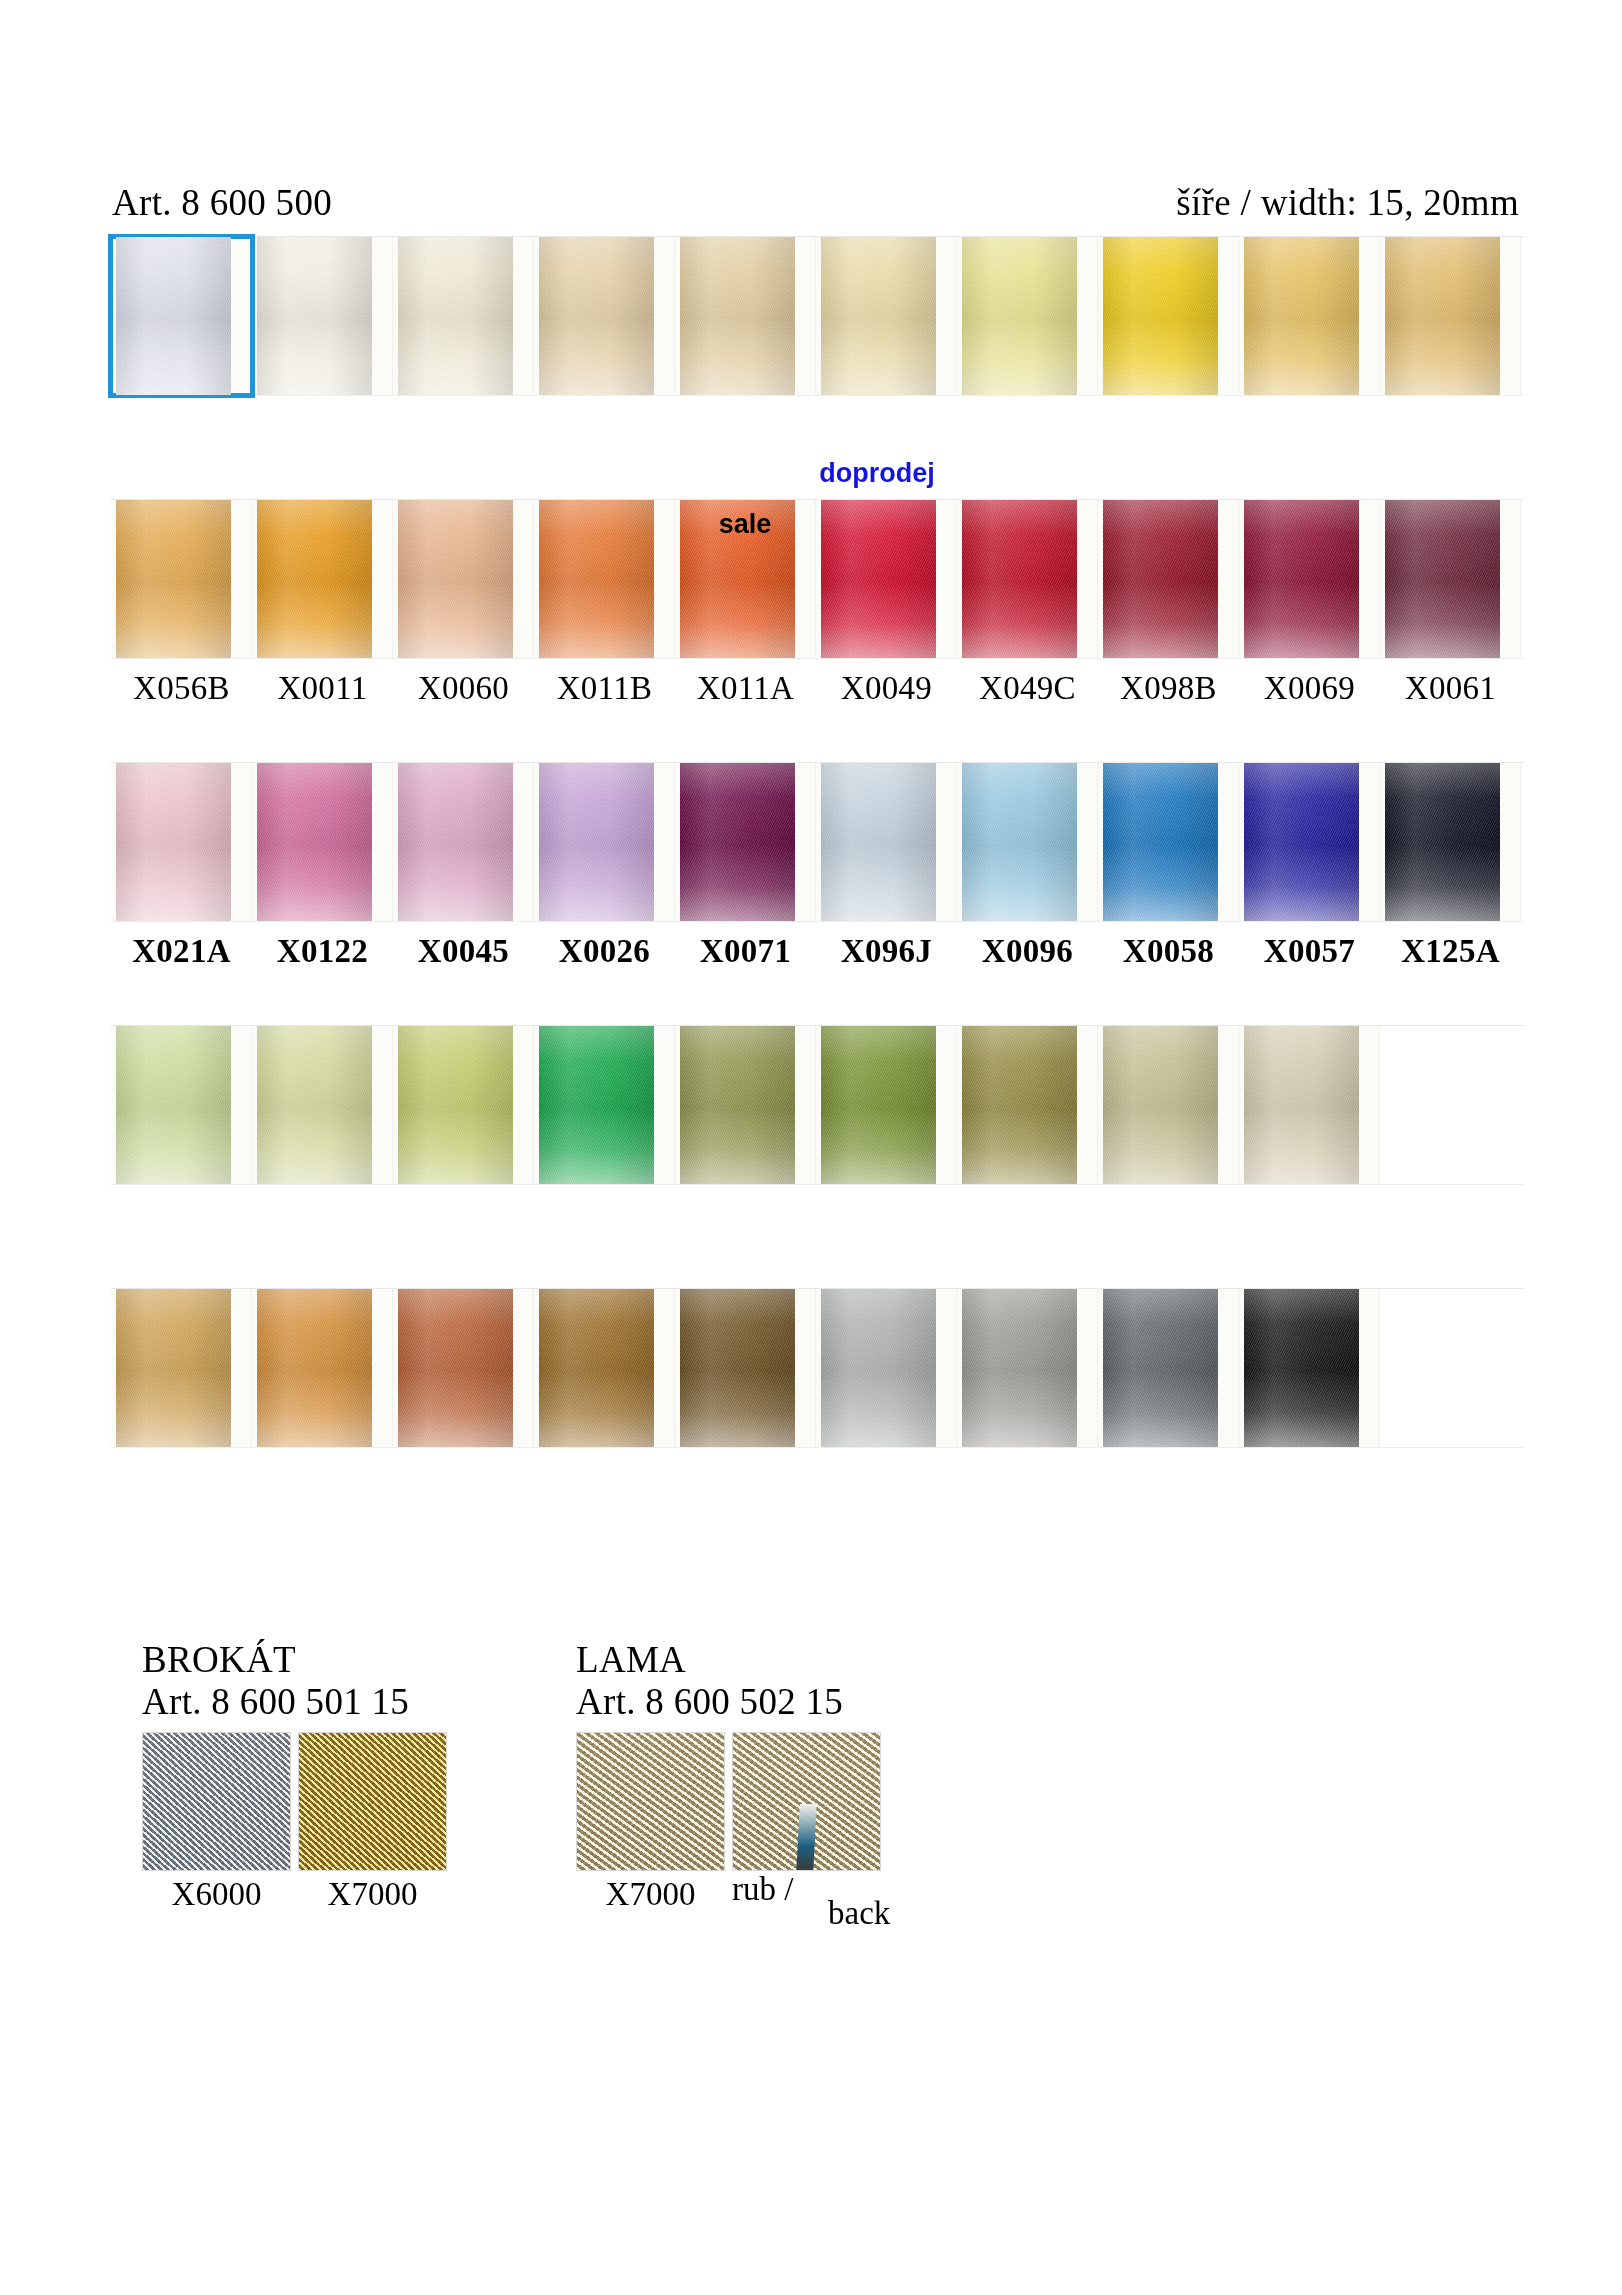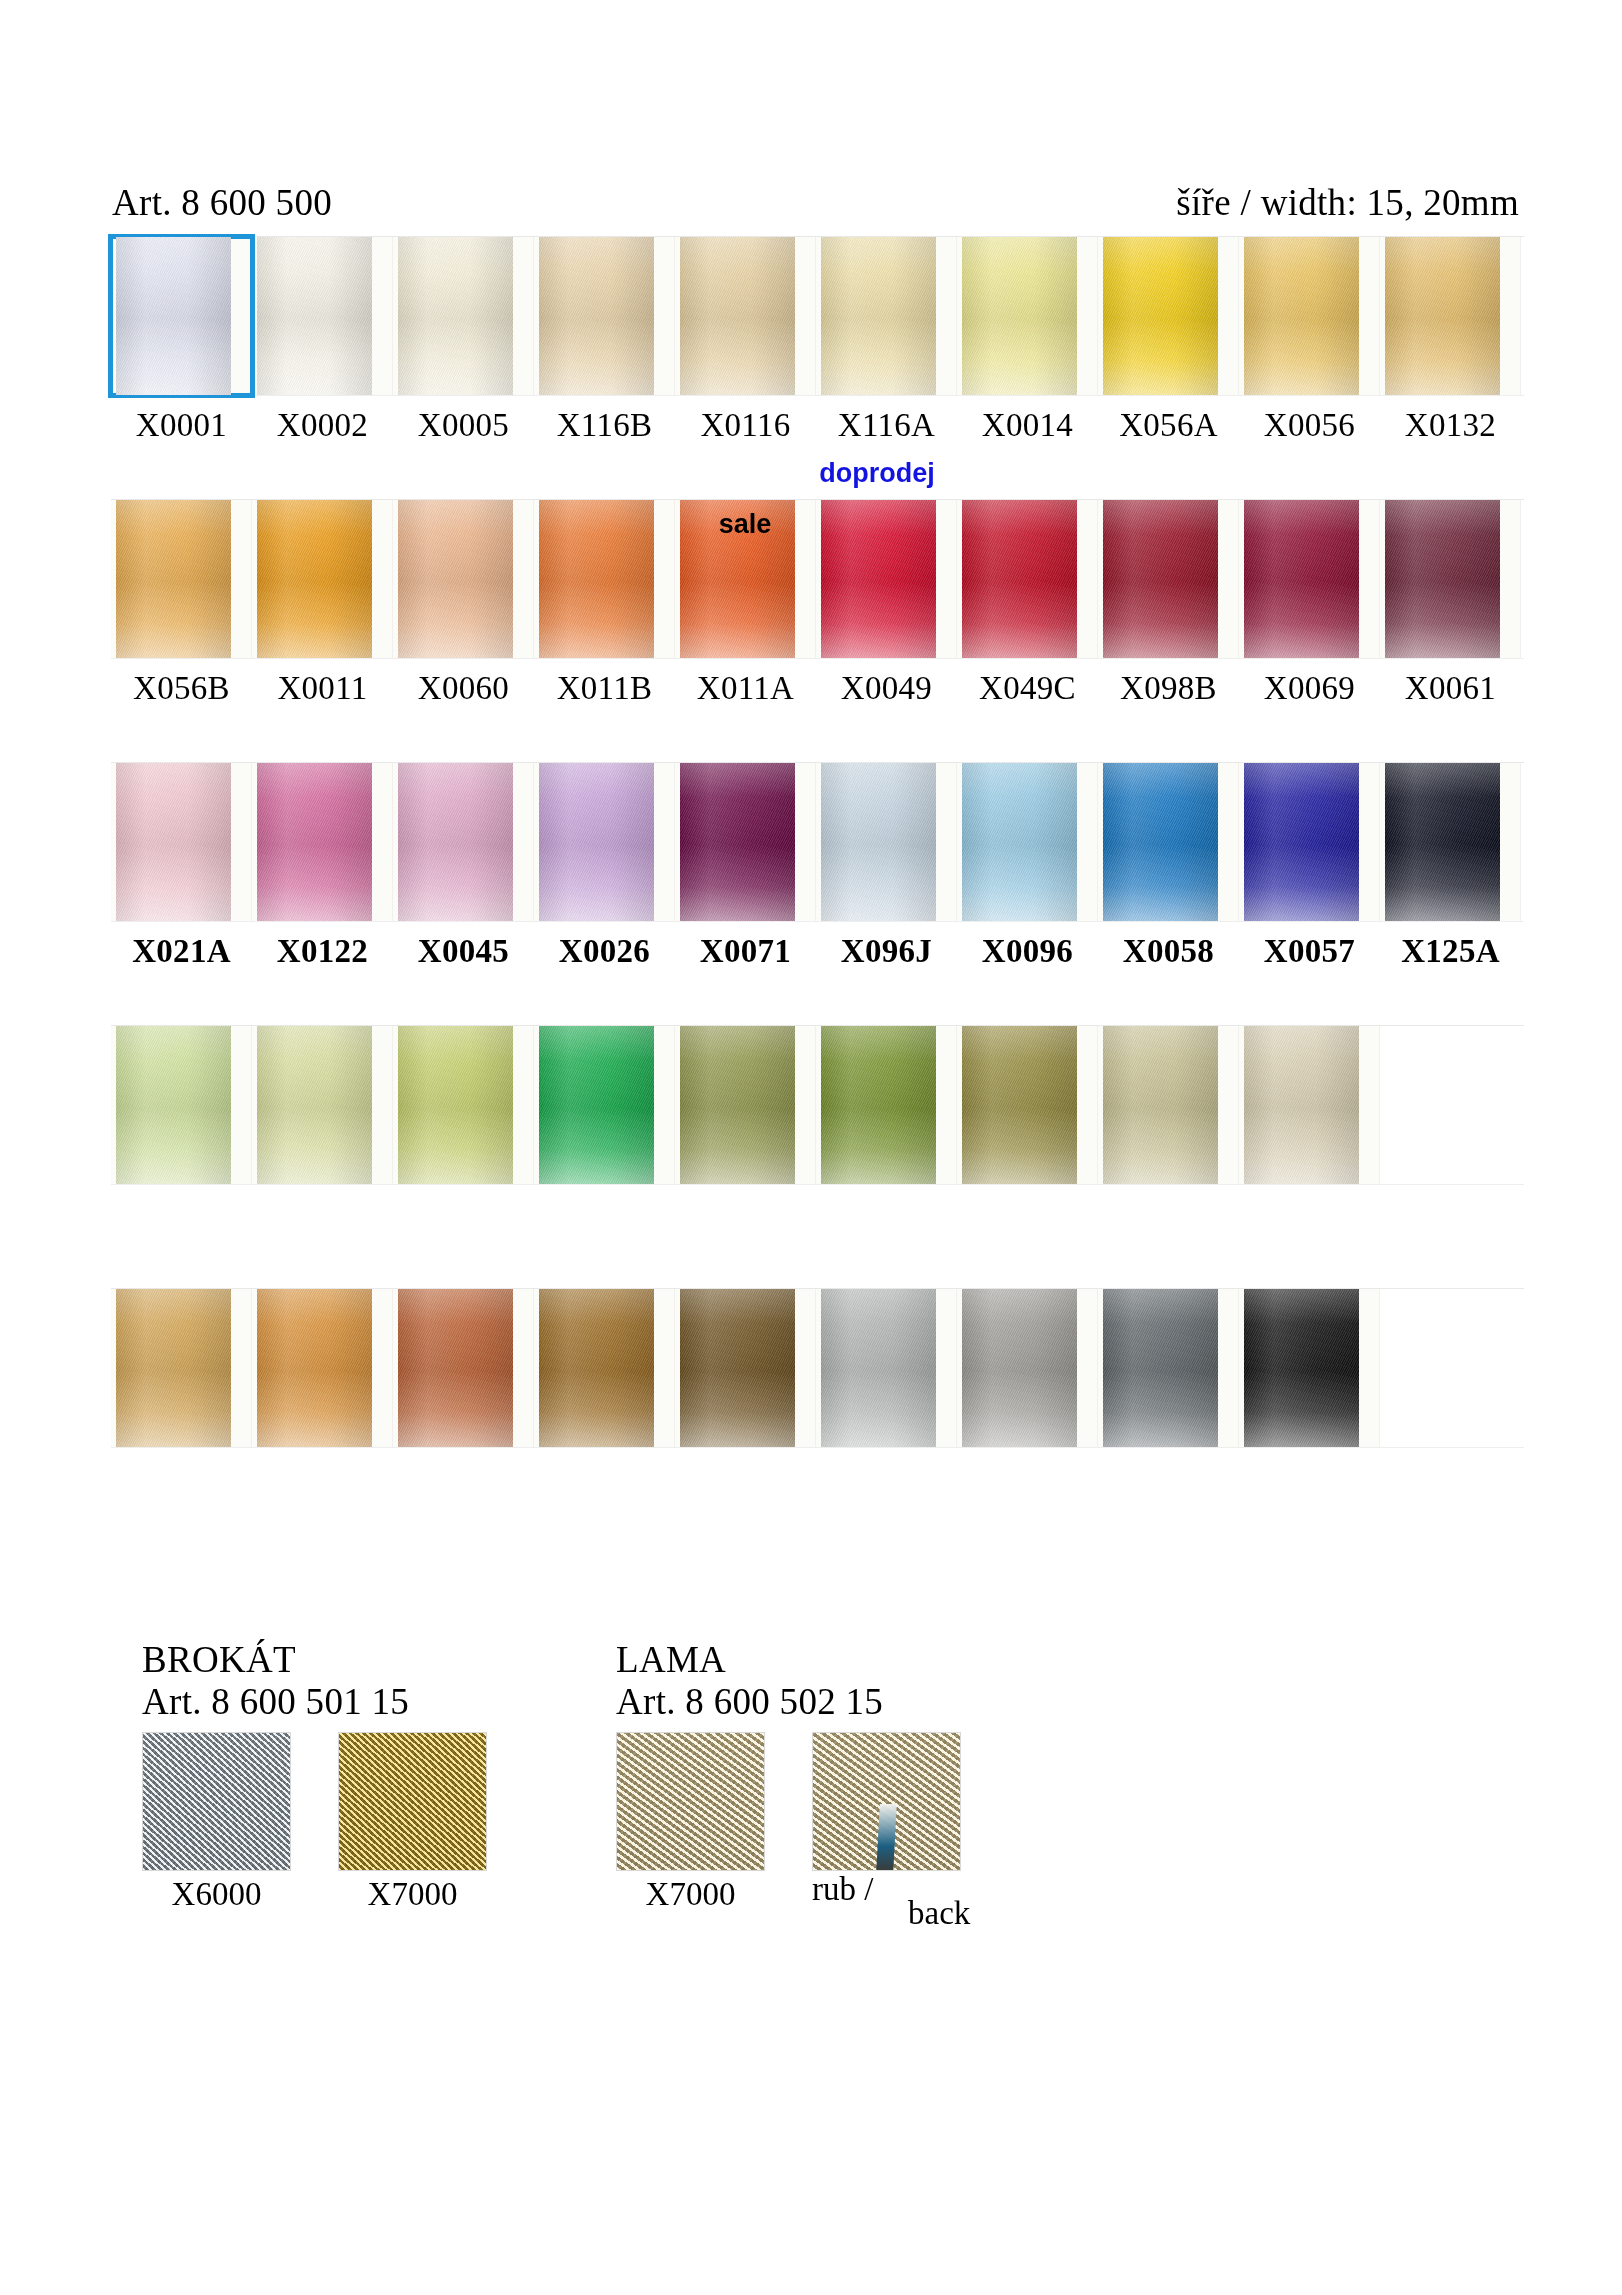--- a/index.html
+++ b/index.html
@@ -176,21 +176,21 @@
     white-space: nowrap;
     font-family: Liberation Serif, serif;
   }
   .special-art {
     font-size: 37px;
     line-height: 42px;
     letter-spacing: 0.3px;
     white-space: nowrap;
     margin-bottom: 9.2px;
   }
-  .special-swatches { display: flex; gap: 40px; }
+  .special-swatches { display: flex; }
   .special-cell { width: 156px; }
   .special-tile {
     height: 139px;
     width: 149px;
     border: 0.7px solid #d8d8d8;
     box-sizing: border-box;
     position: relative;
     overflow: hidden;
   }
   .tile-tex {
@@ -296,32 +296,20 @@
           </div>
           <div class="swatch">
             <div class="ribbon" style="background: rgb(242, 205, 22);"></div>
           </div>
           <div class="swatch">
             <div class="ribbon" style="background: rgb(233, 194, 94);"></div>
           </div>
           <div class="swatch">
             <div class="ribbon" style="background: rgb(228, 189, 106);"></div>
           </div>
-        </div>
-        <div class="label-strip">
-          <div class="swatch-label">X0001</div>
-          <div class="swatch-label">X0002</div>
-          <div class="swatch-label">X0005</div>
-          <div class="swatch-label">X116B</div>
-          <div class="swatch-label">X0116</div>
-          <div class="swatch-label">X116A</div>
-          <div class="swatch-label">X0014</div>
-          <div class="swatch-label">X056A</div>
-          <div class="swatch-label">X0056</div>
-          <div class="swatch-label">X0132</div>
         </div>
       </div>
       <div class="row-block" style="top: 499px;">
         <div class="sale-top">doprodej</div>
         <div class="swatch-strip">
           <div class="swatch">
             <div class="ribbon" style="background: rgb(231, 170, 76);"></div>
           </div>
           <div class="swatch">
             <div class="ribbon" style="background: rgb(234, 154, 23);"></div>

